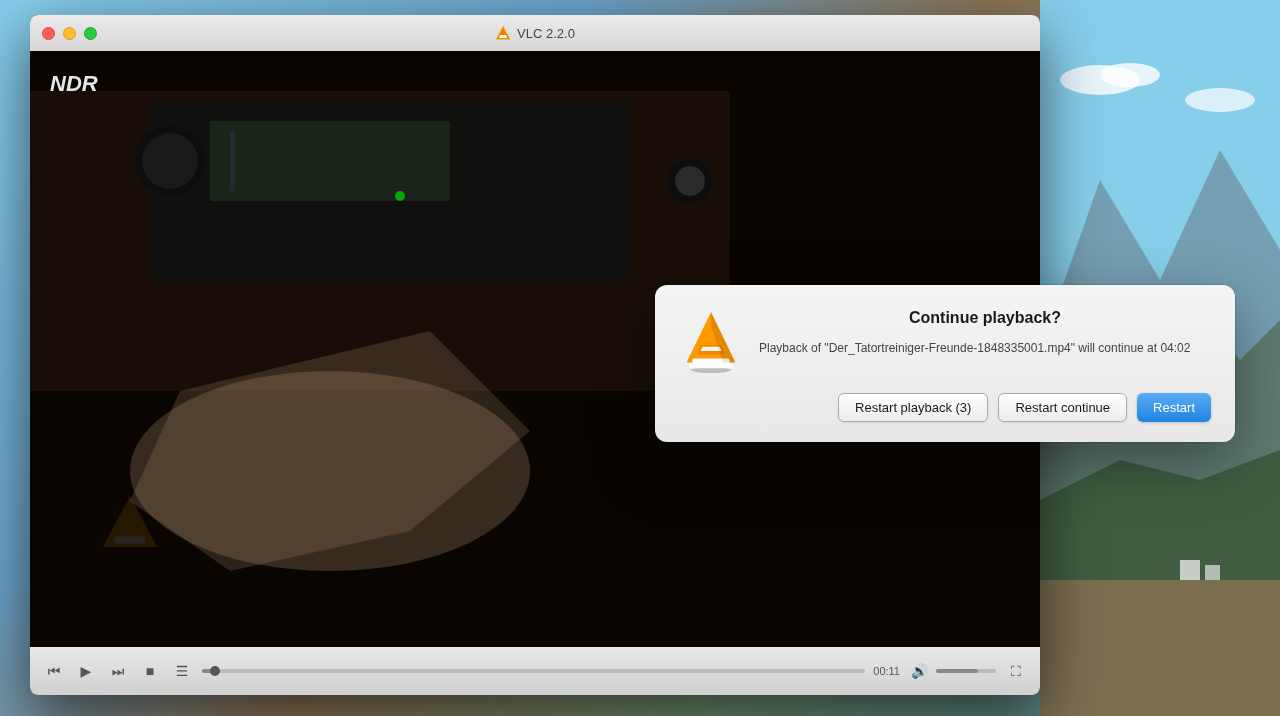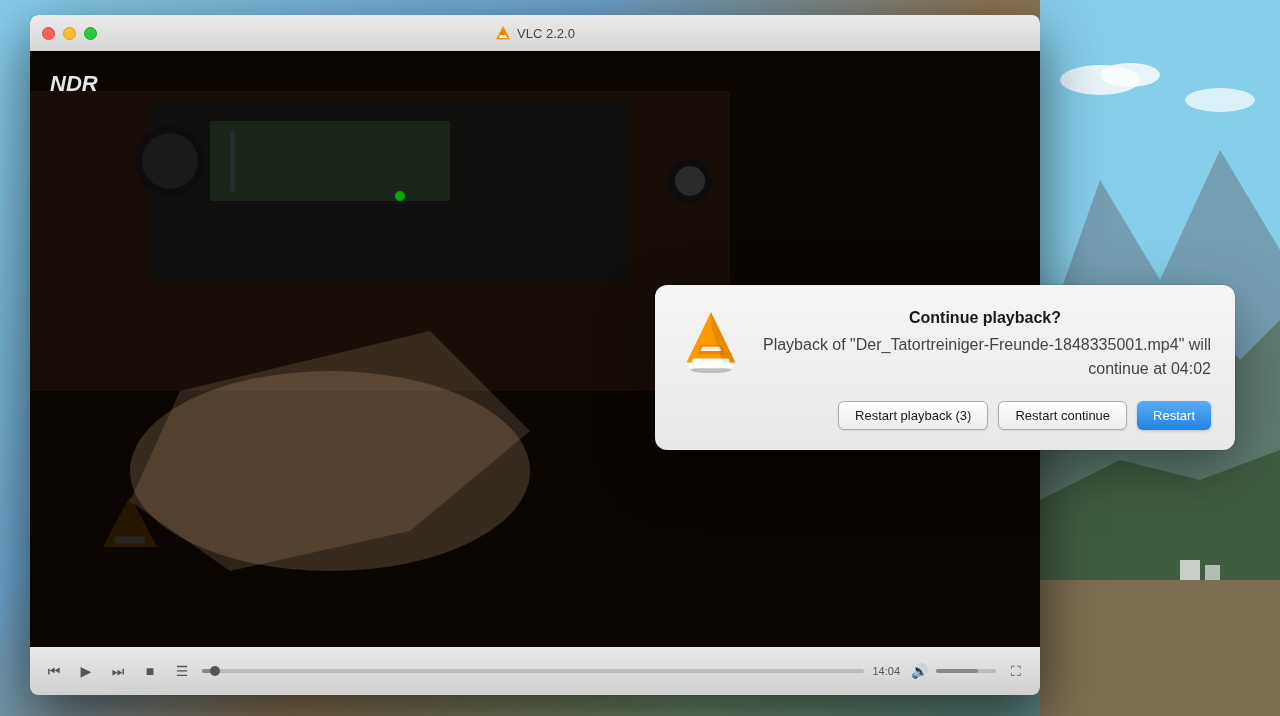--- a/index.html
+++ b/index.html
@@ -206,29 +206,29 @@
     }
 
     .dialog-content {
       flex: 1;
     }
 
     .dialog-title {
       font-size: 16px;
       font-weight: 600;
       color: #1a1a1a;
-      margin-bottom: 6px;
+      margin-bottom: 12px;
       text-align: center;
     }
 
     .dialog-message {
-      font-size: 16px;
+      font-size: 12px;
       color: #444;
       line-height: 1.5;
-      text-align: right;
+      text-align: left;
     }
 
     .dialog-buttons {
       display: flex;
       justify-content: flex-end;
       gap: 10px;
       margin-top: 4px;
     }
 
     .dialog-btn {
@@ -364,21 +364,21 @@
     <button class="ctrl-btn">▶</button>
     <button class="ctrl-btn">⏭</button>
     <button class="ctrl-btn">■</button>
     <button class="ctrl-btn">☰</button>
 
     <div class="progress-bar-container">
       <div class="progress-fill"></div>
       <div class="progress-thumb"></div>
     </div>
 
-    <span class="time-display">14:04</span>
+    <span class="time-display">00:11</span>
 
     <div class="volume-control">
       <button class="ctrl-btn">🔊</button>
       <div class="volume-slider">
         <div class="volume-fill"></div>
       </div>
     </div>
 
     <button class="ctrl-btn">⛶</button>
   </div>

